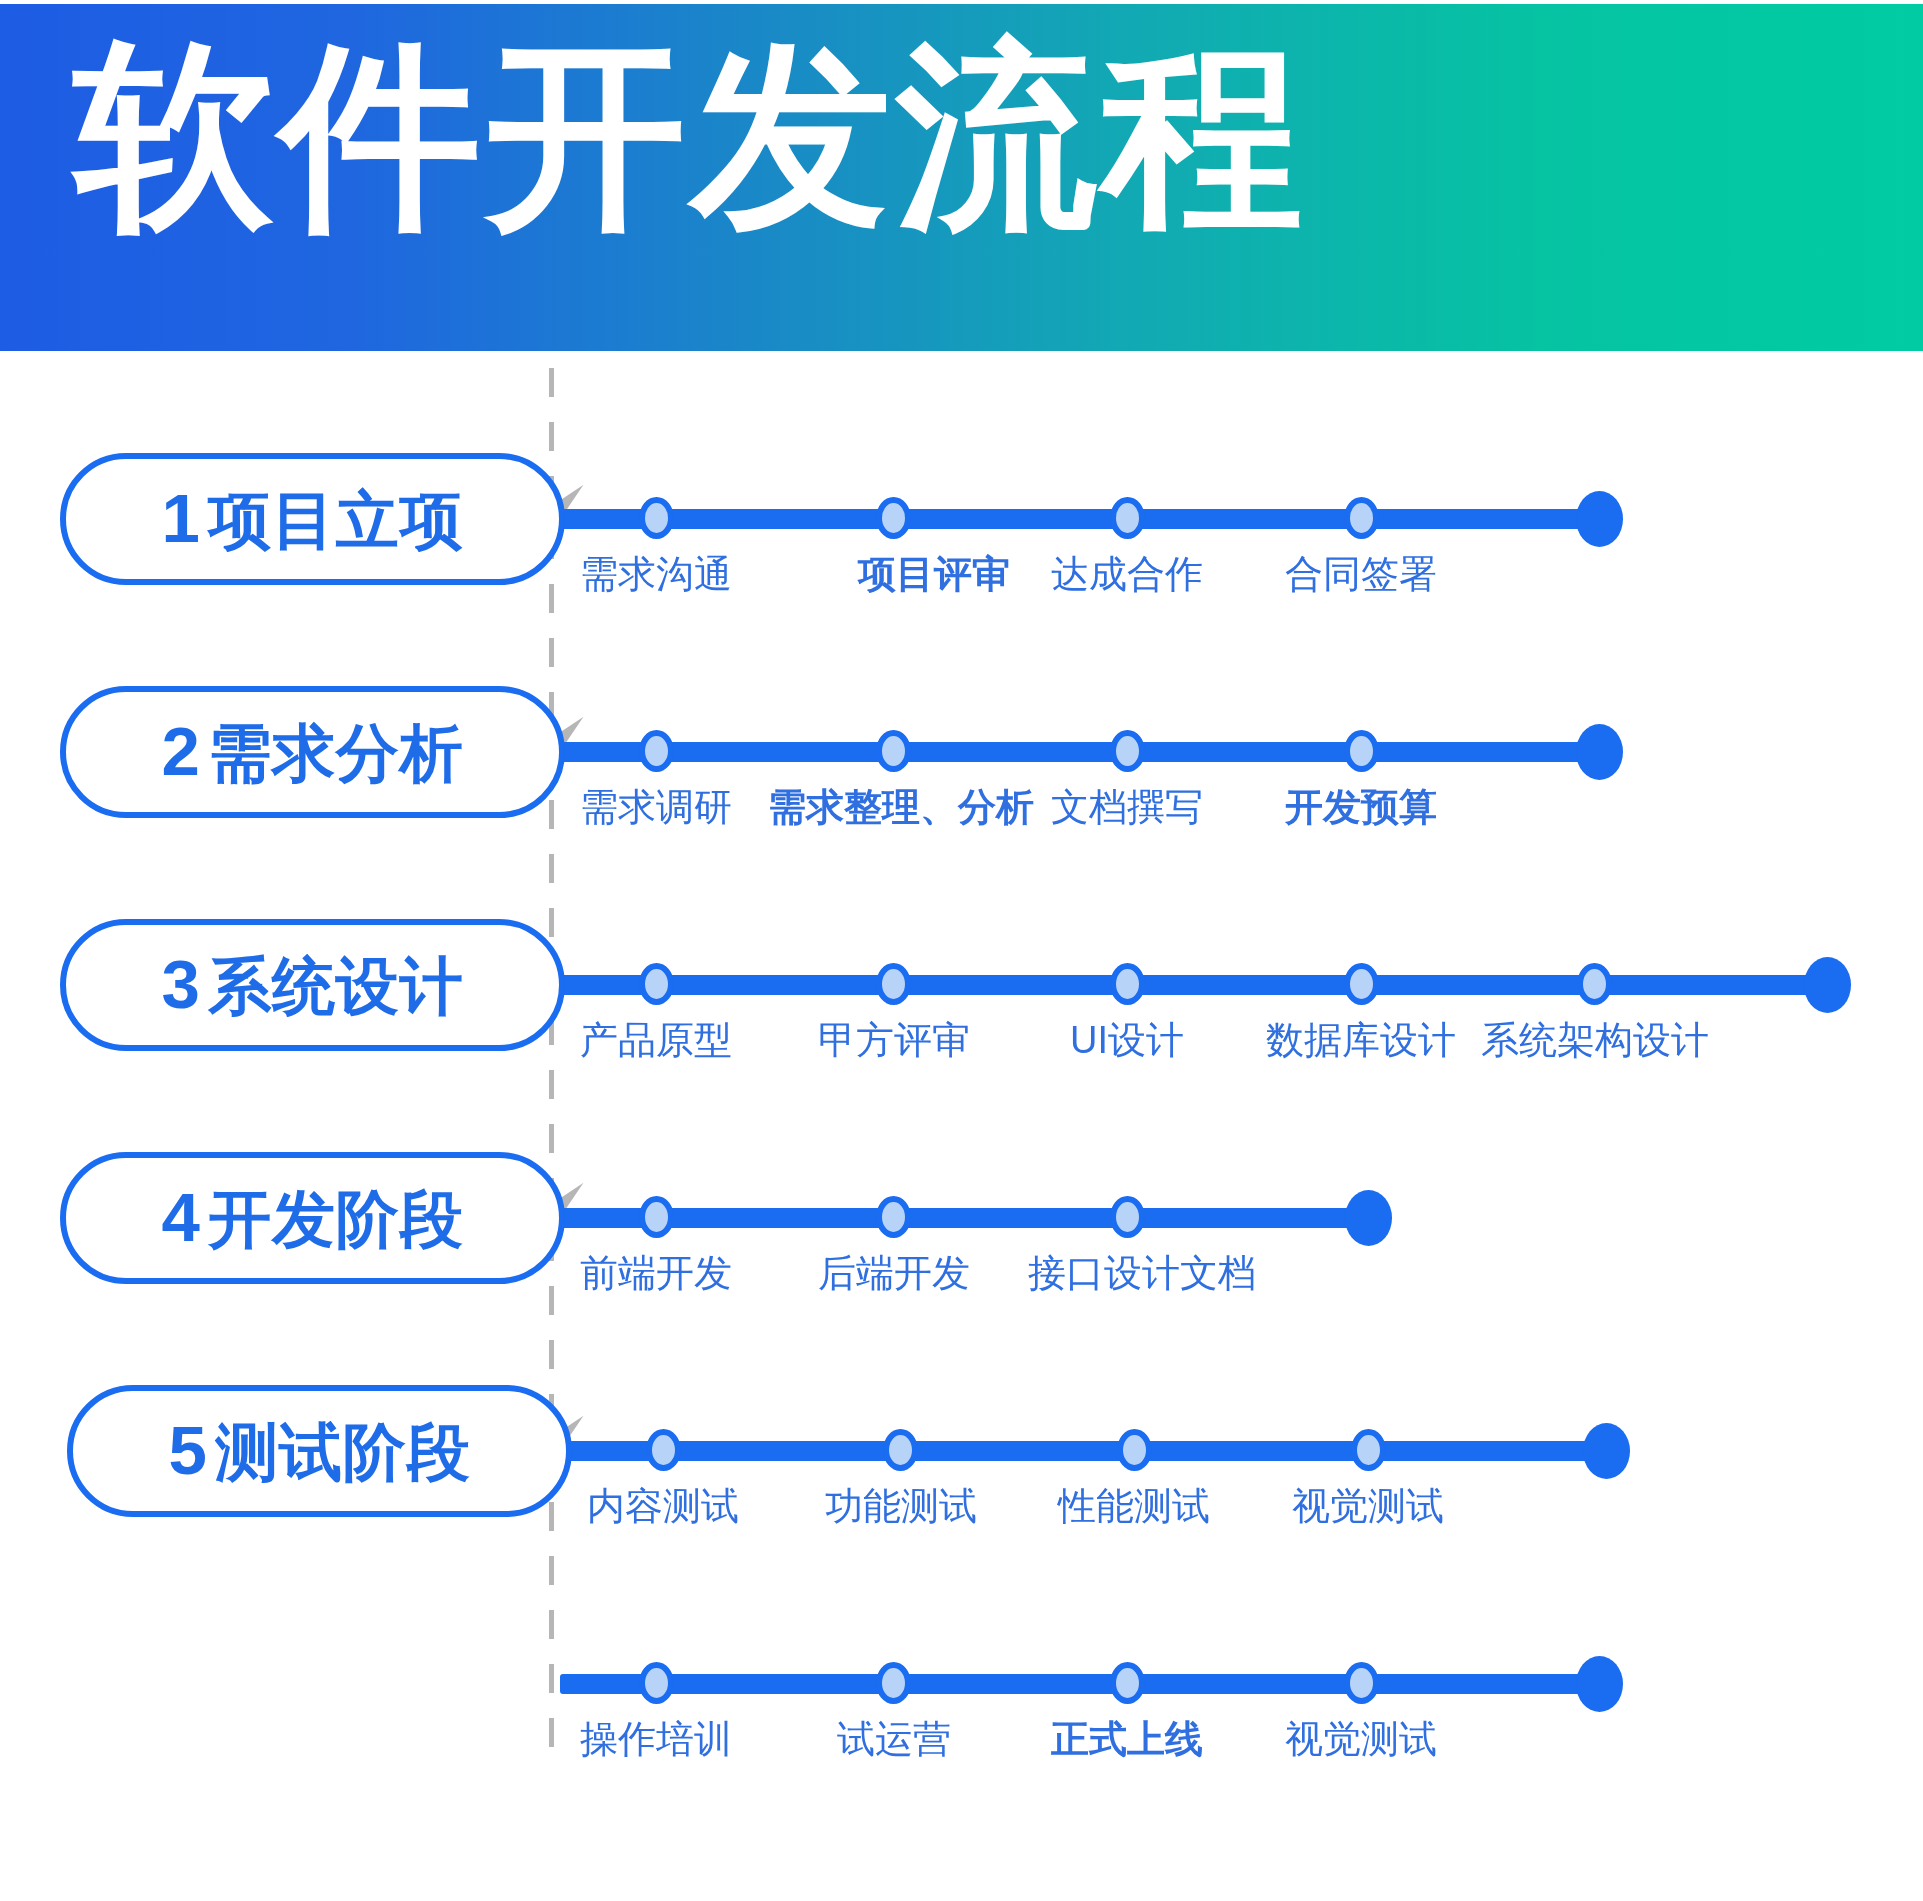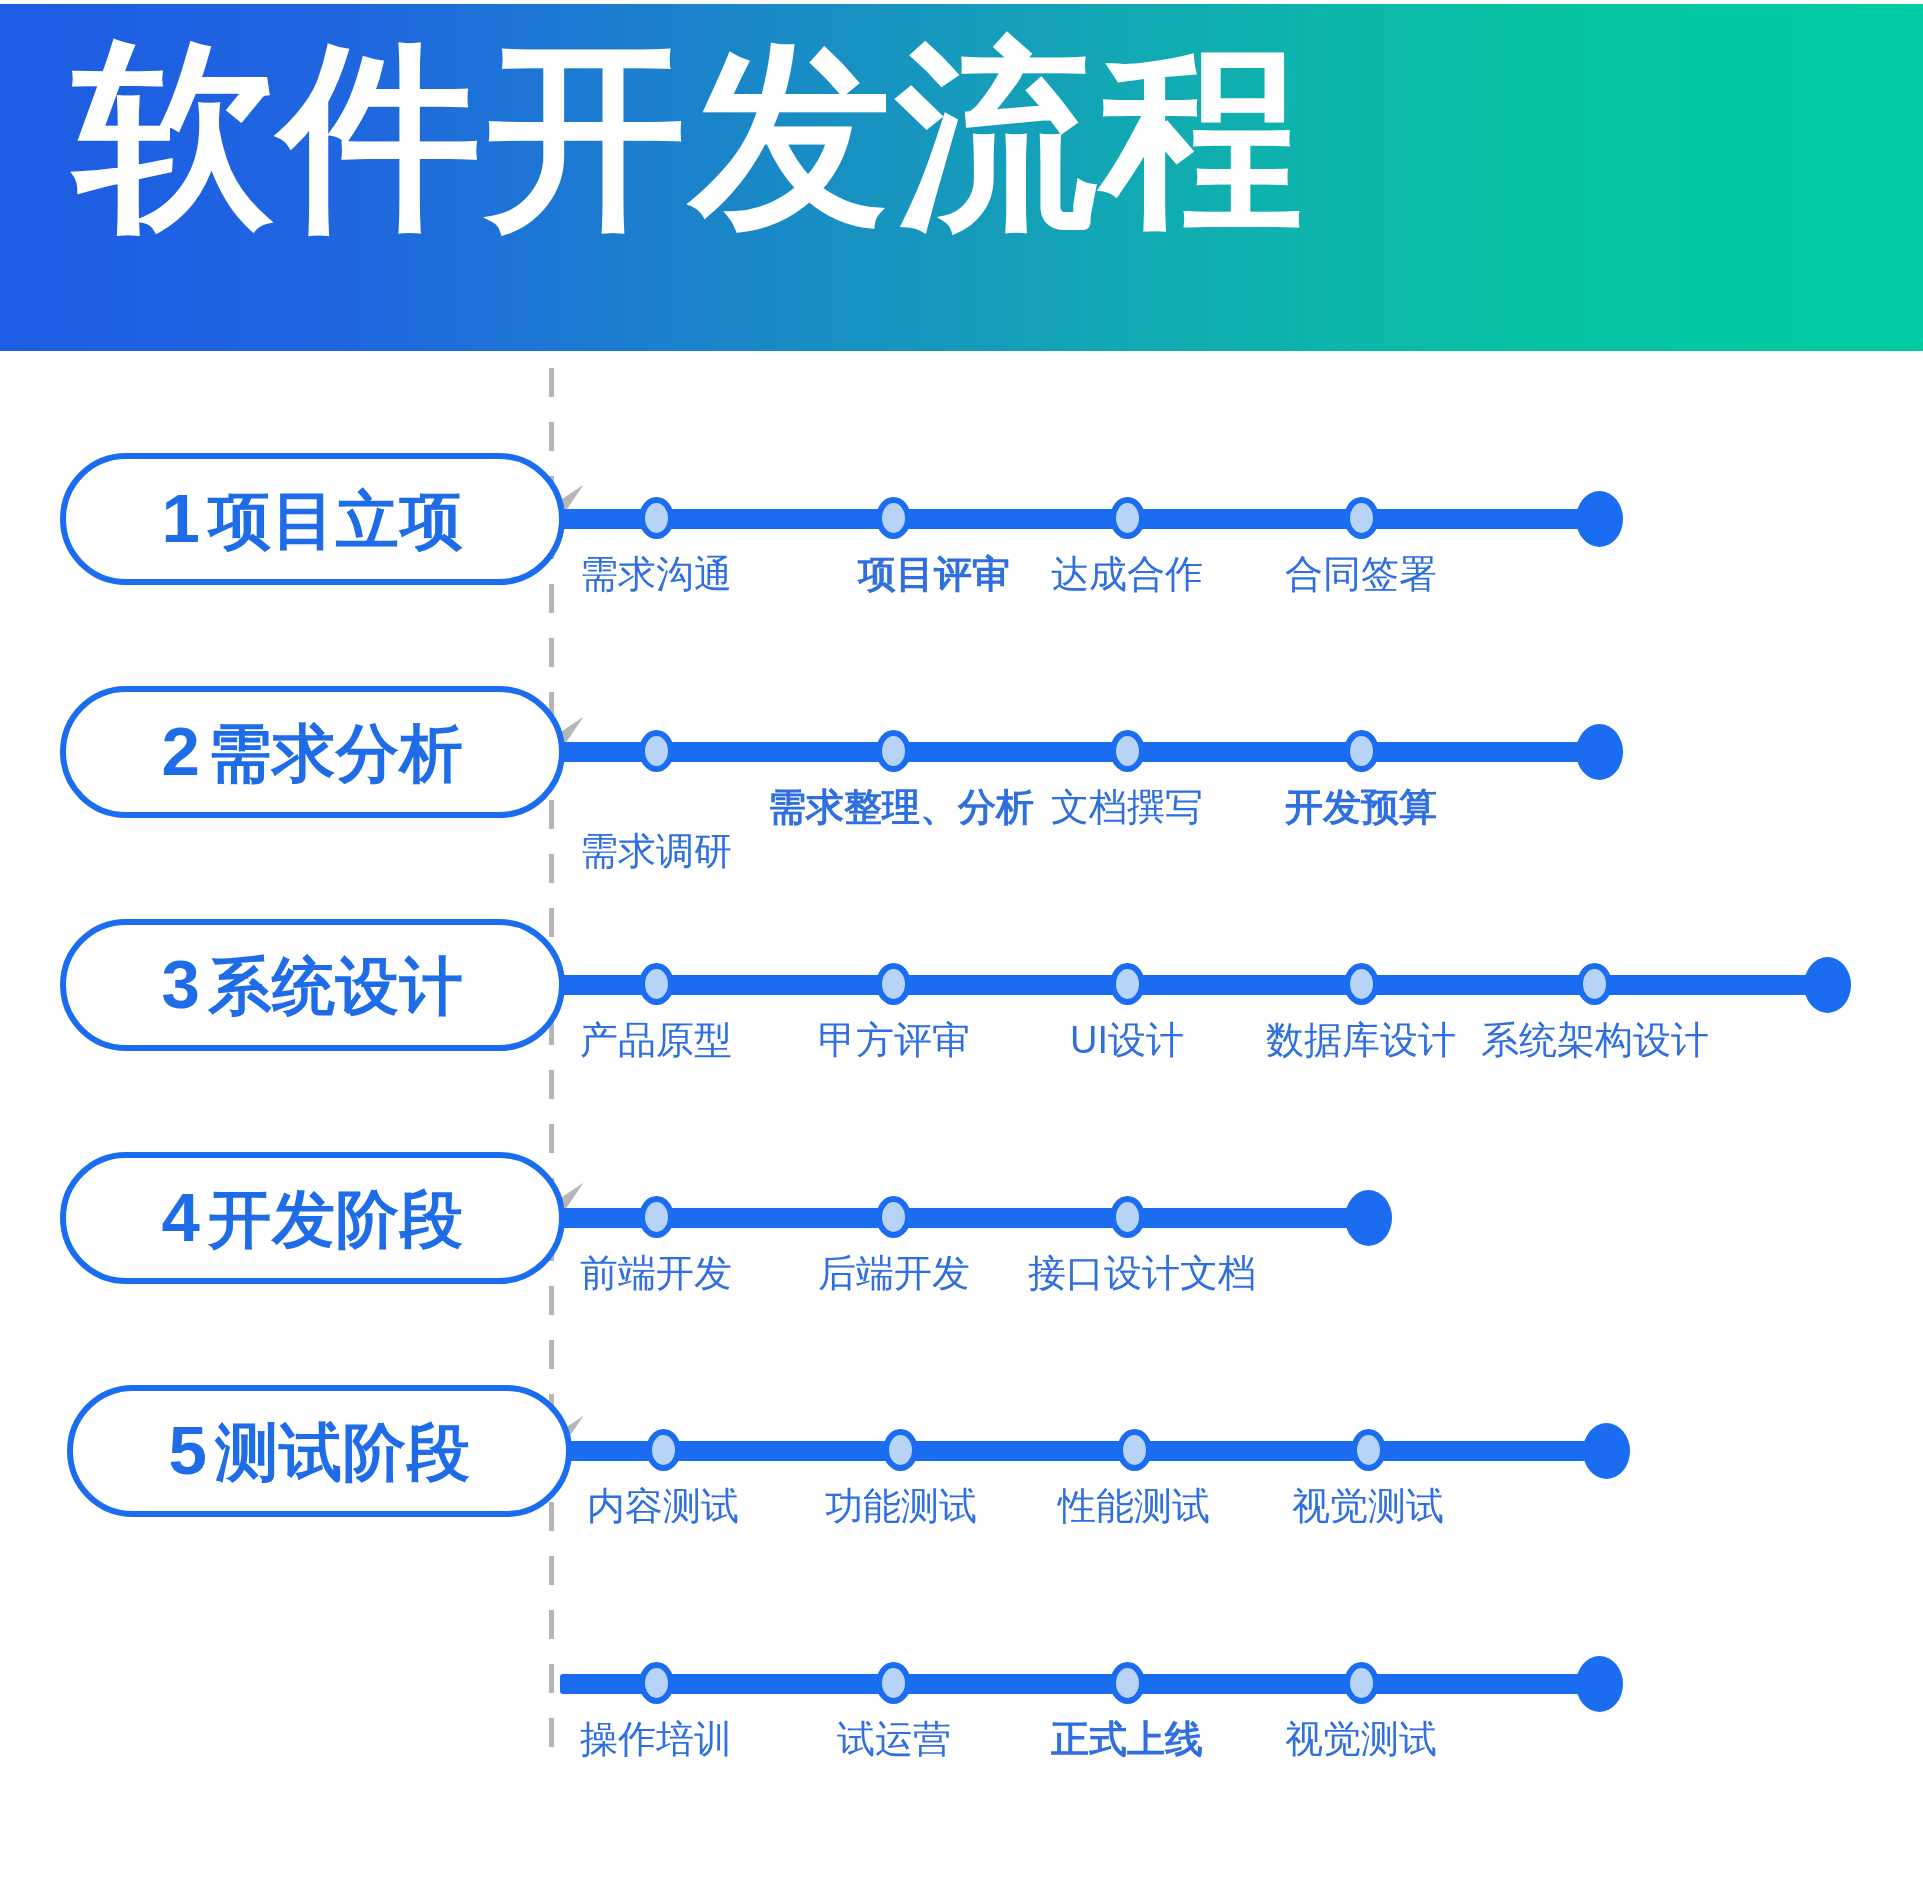--- a/index.html
+++ b/index.html
@@ -174,21 +174,21 @@
   </div>
 
   <div class="row" style="top:335px;">
     <div class="pill">
       <div class="pill-text">
         <span class="pill-num">2</span><span>需求分析</span>
       </div>
     </div>
     <div class="track" style="left:560px;width:1056px;"></div>
     <div class="dot" style="left:639px;"></div>
-    <div class="dot-label" style="left:656px;margin-top:44px;">需求调研</div>
+    <div class="dot-label" style="left:656px;">需求调研</div>
     <div class="dot" style="left:876px;"></div>
     <div class="dot-label" style="left:901px;font-weight:bold;">需求整理、分析</div>
     <div class="dot" style="left:1110px;"></div>
     <div class="dot-label" style="left:1127px;">文档撰写</div>
     <div class="dot" style="left:1344px;"></div>
     <div class="dot-label" style="left:1361px;font-weight:bold;">开发预算</div>
     <div class="dot-end" style="left:1576px;"></div>
   </div>
 
   <div class="row" style="top:568px;">

